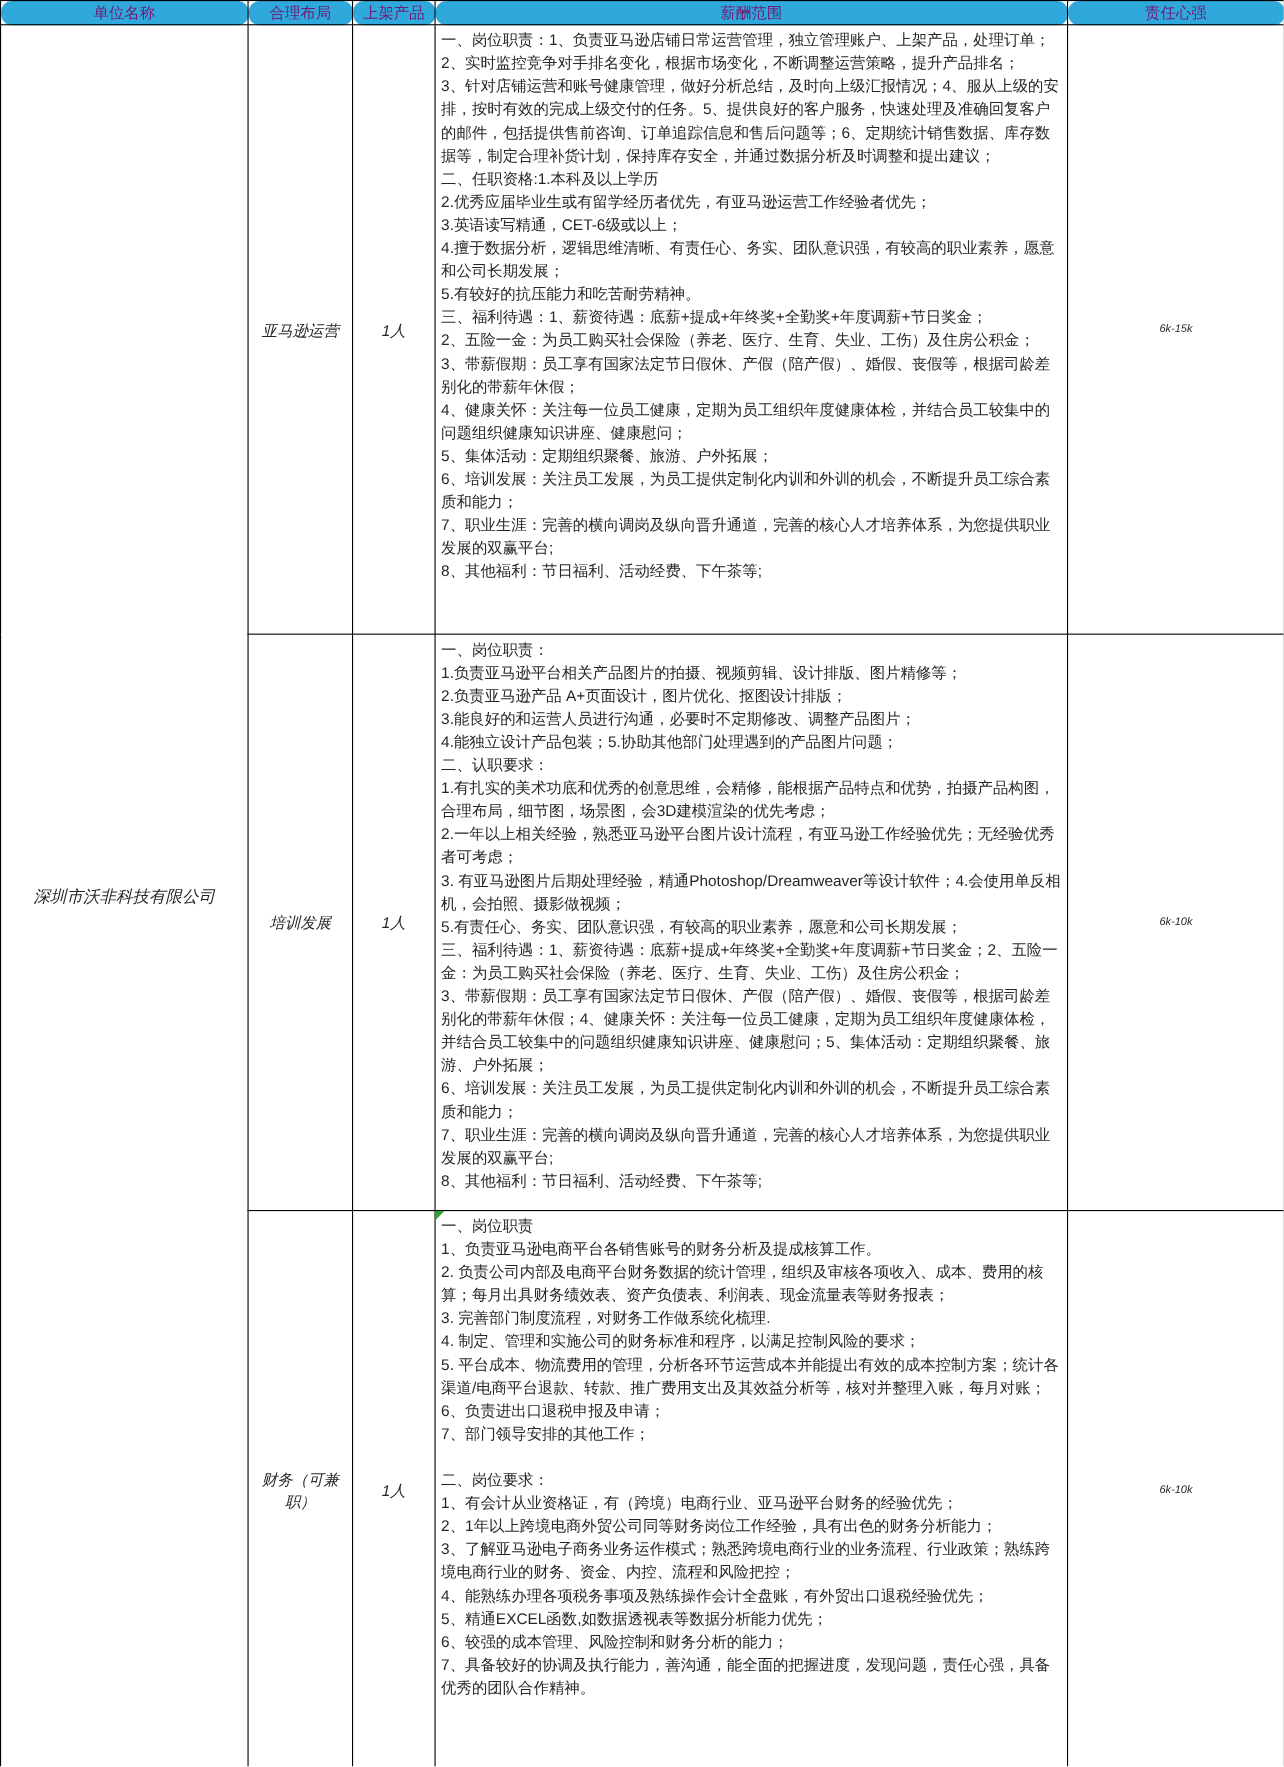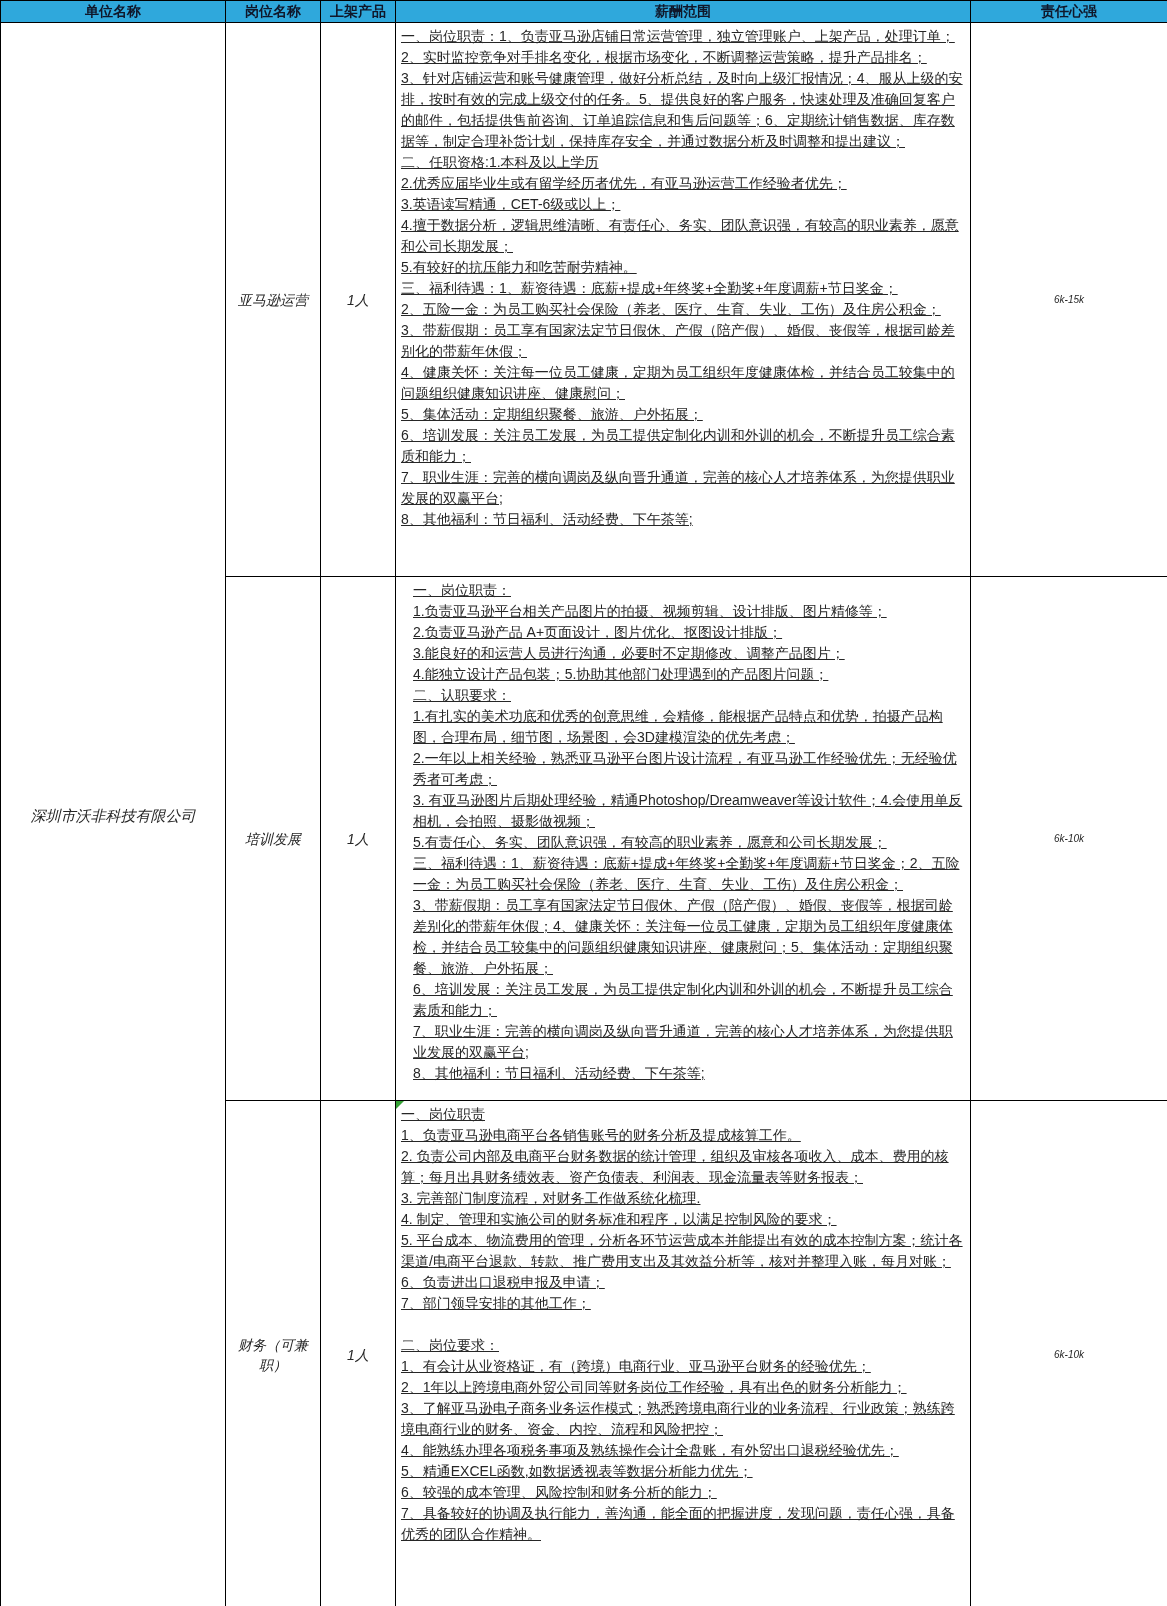--- a/index.html
+++ b/index.html
@@ -13,37 +13,37 @@
   .sheet{width:1167px;height:1606px;overflow:hidden;background:#fff;}
   table.recruit{
     width:1167px;height:1606px;
     border-collapse:collapse;table-layout:fixed;
     border:1px solid var(--border);
     border-bottom:2px solid var(--border);
   }
   th,td{border:1px solid var(--border);padding:0;box-sizing:border-box;}
   thead th{
     height:22px;background:var(--header-bg);
-    font-size:14px;font-weight:bold;color:#0f172a;
-    text-align:center;vertical-align:middle;
+    font-size:14px;font-weight:normal;color:#701a75;
+    text-align:center;vertical-align:middle;border-radius:10px;
   }
   td.center{
     text-align:center;vertical-align:middle;
     font-size:14px;line-height:20px;padding:2px 6px;font-style:italic;
   }
   td.company{font-size:15px;}
   td.salary{font-size:10px;}
-  td.req{vertical-align:top;position:relative;text-decoration:underline;}
+  td.req{vertical-align:top;position:relative;}
   .req-text{
     font-size:14px;line-height:21px;
     white-space:pre-wrap;word-break:break-all;
     padding:3px 5px 0 5px;overflow:hidden;
   }
   .req-text.h1{height:550px;}
-  .req-text.h2{height:520px;margin-left:12px;}
+  .req-text.h2{height:520px;}
   .req-text.h3{height:505px;}
   .tri{
     position:absolute;top:0;left:0;width:0;height:0;
     border-top:8px solid var(--marker);
     border-right:8px solid transparent;
   }
 </style>
 </head>
 <body>
 
@@ -52,21 +52,21 @@
     <colgroup>
       <col style="width:225px">
         <col style="width:95px">
         <col style="width:75px">
         <col style="width:575px">
         <col style="width:197px">
     </colgroup>
     <thead>
       <tr>
         <th>单位名称</th>
-        <th>岗位名称</th>
+        <th>合理布局</th>
         <th>上架产品</th>
         <th>薪酬范围</th>
         <th>责任心强</th>
       </tr>
     </thead>
     <tbody>
       <tr style="height:553px">
         <td class="center company" rowspan="3">深圳市沃非科技有限公司</td>
         <td class="center">亚马逊运营</td>
         <td class="center">1人</td>

